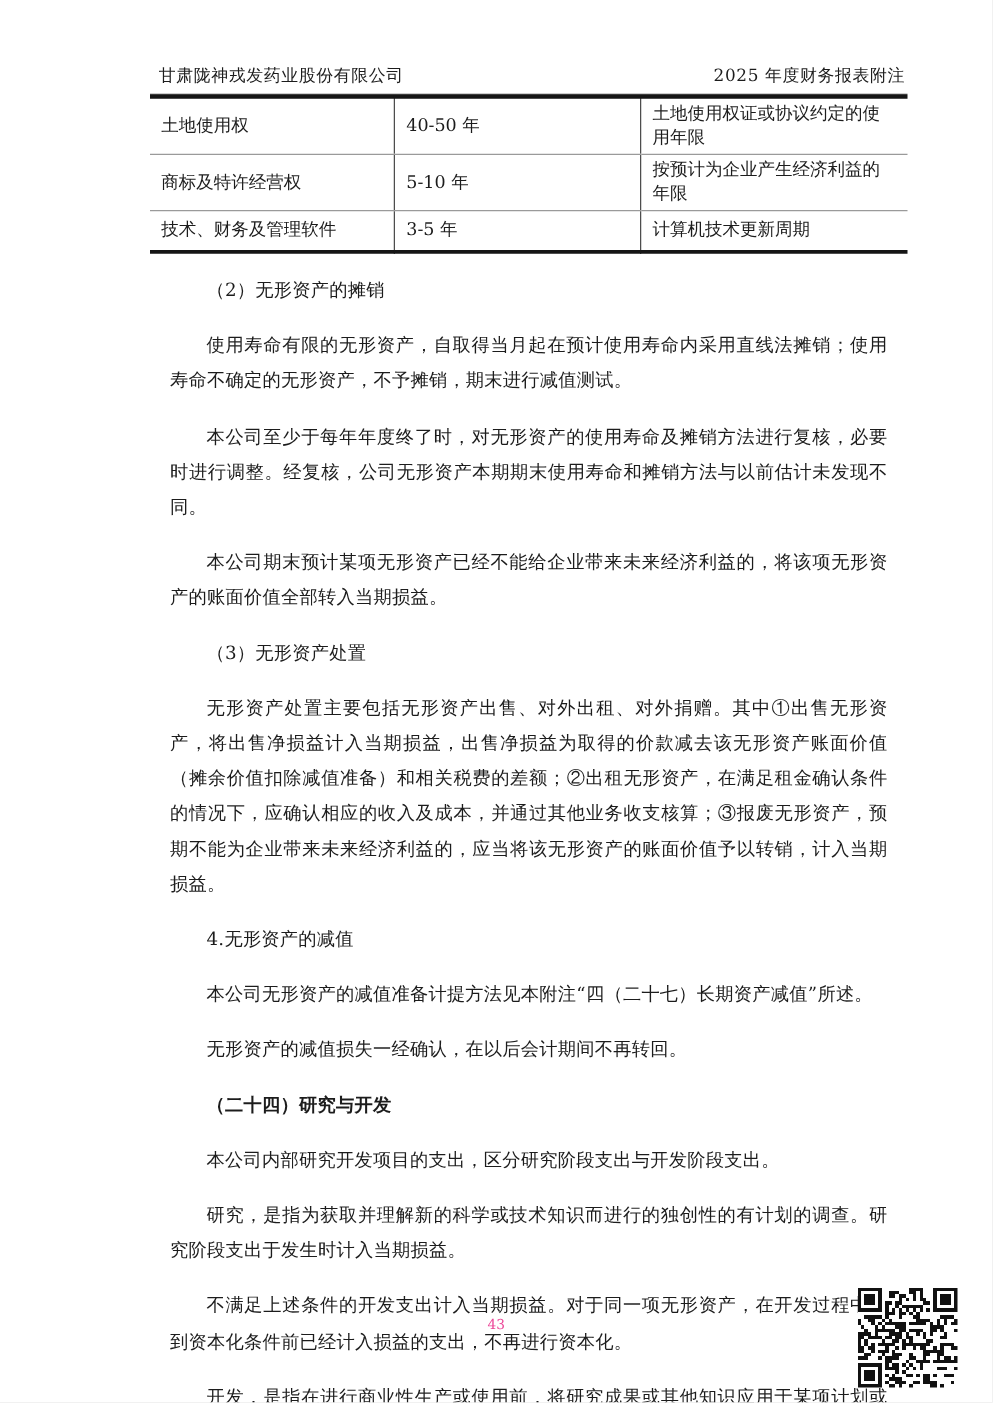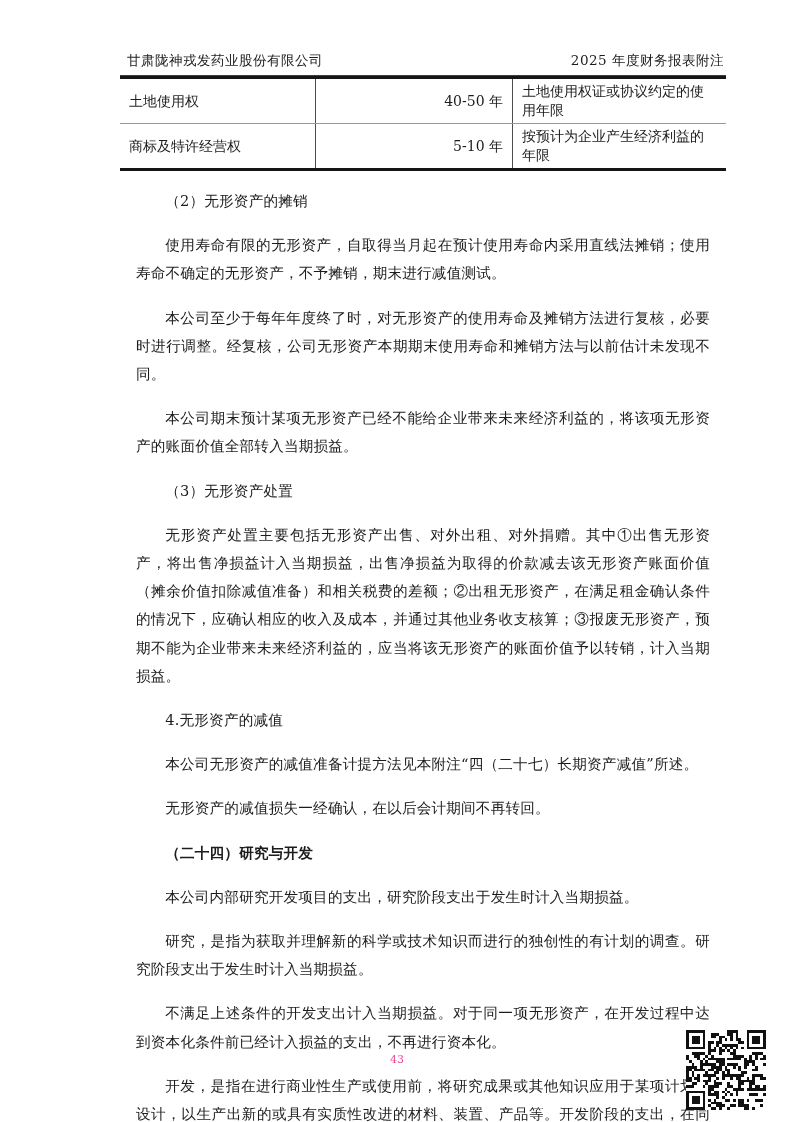--- a/index.html
+++ b/index.html
@@ -32,21 +32,21 @@
     font-size:14px;
   }
   table.amort td{
     padding:3px 9px;
     line-height:19px;
     vertical-align:middle;
   }
   table.amort tr:not(:last-child) td{border-bottom:1px solid #9a9a9a;}
   table.amort td+td{border-left:1px solid #4d4d4d;}
   td.c-asset{width:177px;text-align:left;}
-  td.c-life{width:178px;text-align:right;}
+  td.c-life{width:178px;text-align:left;}
   td.c-basis{text-align:left;}
   tr.r-tall{height:40px;}
   tr.r-short{height:33px;}
 
   
   .body-text{margin-top:5px;}
   .body-text p{
     margin:16px;
     font-size:14.6px;
     line-height:28.2px;
@@ -83,35 +83,40 @@
         <tr class="r-tall">
           <td class="c-asset">土地使用权</td>
           <td class="c-life">40-50 年</td>
           <td class="c-basis">土地使用权证或协议约定的使用年限</td>
         </tr>
         <tr class="r-tall">
           <td class="c-asset">商标及特许经营权</td>
           <td class="c-life">5-10 年</td>
           <td class="c-basis">按预计为企业产生经济利益的年限</td>
         </tr>
+        <tr class="r-short">
+          <td class="c-asset">技术、财务及管理软件</td>
+          <td class="c-life">3-5 年</td>
+          <td class="c-basis">计算机技术更新周期</td>
+        </tr>
       </tbody>
     </table>
 
     <div class="body-text">
       <p>（2）无形资产的摊销</p>
       <p>使用寿命有限的无形资产，自取得当月起在预计使用寿命内采用直线法摊销；使用寿命不确定的无形资产，不予摊销，期末进行减值测试。</p>
       <p>本公司至少于每年年度终了时，对无形资产的使用寿命及摊销方法进行复核，必要时进行调整。经复核，公司无形资产本期期末使用寿命和摊销方法与以前估计未发现不同。</p>
       <p>本公司期末预计某项无形资产已经不能给企业带来未来经济利益的，将该项无形资产的账面价值全部转入当期损益。</p>
       <p>（3）无形资产处置</p>
       <p>无形资产处置主要包括无形资产出售、对外出租、对外捐赠。其中①出售无形资产，将出售净损益计入当期损益，出售净损益为取得的价款减去该无形资产账面价值（摊余价值扣除减值准备）和相关税费的差额；②出租无形资产，在满足租金确认条件的情况下，应确认相应的收入及成本，并通过其他业务收支核算；③报废无形资产，预期不能为企业带来未来经济利益的，应当将该无形资产的账面价值予以转销，计入当期损益。</p>
       <p>4.无形资产的减值</p>
       <p>本公司无形资产的减值准备计提方法见本附注“四（二十七）长期资产减值”所述。</p>
       <p>无形资产的减值损失一经确认，在以后会计期间不再转回。</p>
       <p class="bold">（二十四）研究与开发</p>
-      <p>本公司内部研究开发项目的支出，研究阶段支出于发生时计入当期损益。</p>
+      <p>本公司内部研究开发项目的支出，区分研究阶段支出与开发阶段支出。</p>
       <p>研究，是指为获取并理解新的科学或技术知识而进行的独创性的有计划的调查。研究阶段支出于发生时计入当期损益。</p>
       <p>不满足上述条件的开发支出计入当期损益。对于同一项无形资产，在开发过程中达到资本化条件前已经计入损益的支出，不再进行资本化。</p>
       <p>开发，是指在进行商业性生产或使用前，将研究成果或其他知识应用于某项计划或设计，以生产出新的或具有实质性改进的材料、装置、产品等。开发阶段的支出，在同时满足下列条件的，予以资本化：①完成该无形资产以使其能够使用或出售在技术上具有可行性；②具有完成该无形资产并使用或出售的意图；③无形资产产生经济利益的方式，包括能够证明运用该无形资产生产的产品存在市场或无形资产自身存在市场，无形资产将在内部使用的,证明其有用性；④有足够的技术、财务资源和其他资源支持，以完成该无形资产的开发，并有能力使用或出售该无形资产；⑤归属于该无形资产开发阶段的支出能够可靠地计量。</p>
     </div>
 
   </div>
 
   <div class="page-number">43</div>
 
   <div class="qr">

